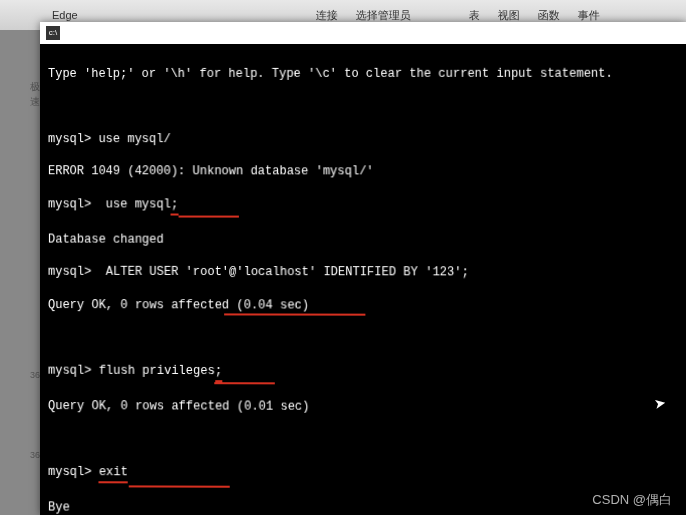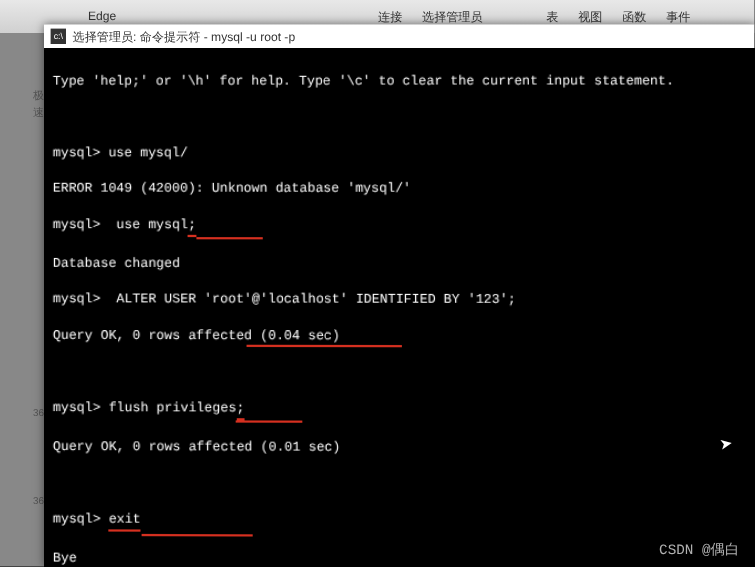--- a/index.html
+++ b/index.html
@@ -14,21 +14,21 @@
     .desktop-bg {
       position: absolute;
       top: 0; left: 0; right: 0;
       height: 30px;
       background: linear-gradient(#e8e8e8, #d0d0d0);
       display: flex;
       align-items: center;
       font-size: 11px;
       color: #333;
       gap: 18px;
-      padding-left: 80px;
+      padding-left: 52px;
     }
     .desktop-bg span { cursor: default; }
     .window {
       position: absolute;
       top: 22px;
       left: 40px;
       right: 0;
       bottom: 0;
       background: #000;
       box-shadow: 0 0 8px rgba(0,0,0,0.5);
@@ -82,21 +82,21 @@
       color: #555;
       font-size: 10px;
       writing-mode: horizontal-tb;
     }
     .watermark {
       position: absolute;
       bottom: 6px;
       right: 14px;
       color: rgba(220,220,220,0.8);
       font-size: 13px;
-      font-family: Liberation Mono, monospace;
+      font-family: Liberation Sans, sans-serif;
     }
     .mouse-cursor {
       position: absolute;
       right: 20px;
       top: 395px;
       color: #fff;
       font-size: 14px;
       transform: rotate(-10deg);
     }
   </style>
@@ -114,21 +114,20 @@
 </div>
 
 <div class="side-label" style="top:80px">极</div>
 <div class="side-label" style="top:95px">速</div>
 <div class="side-label" style="top:370px;font-size:9px">360</div>
 <div class="side-label" style="top:450px;font-size:9px">360</div>
 
 <div class="window">
   <div class="titlebar">
     <span class="titlebar-icon">c:\</span>
-    <span>选择管理员: 命令提示符 - mysql  -u root -p</span>
   </div>
   <div class="terminal">
 <div class="terminal-line">Type 'help;' or '\h' for help. Type '\c' to clear the current input statement.</div>
 <div class="terminal-line">&nbsp;</div>
 <div class="terminal-line">mysql&gt; use mysql/</div>
 <div class="terminal-line">ERROR 1049 (42000): Unknown database 'mysql/'</div>
 <div class="terminal-line"><span>mysql&gt;  use mysql</span><span class="underline-red">;</span><span class="red-mark" style="left:130px;width:60px;bottom:-2px"></span></div>
 <div class="terminal-line">Database changed</div>
 <div class="terminal-line">mysql&gt;  ALTER USER 'root'@'localhost' IDENTIFIED BY '123';</div>
 <div class="terminal-line"><span>Query OK, 0 rows affected (0.04 sec)</span><span class="red-mark" style="left:175px;width:140px;bottom:-2px"></span></div>

